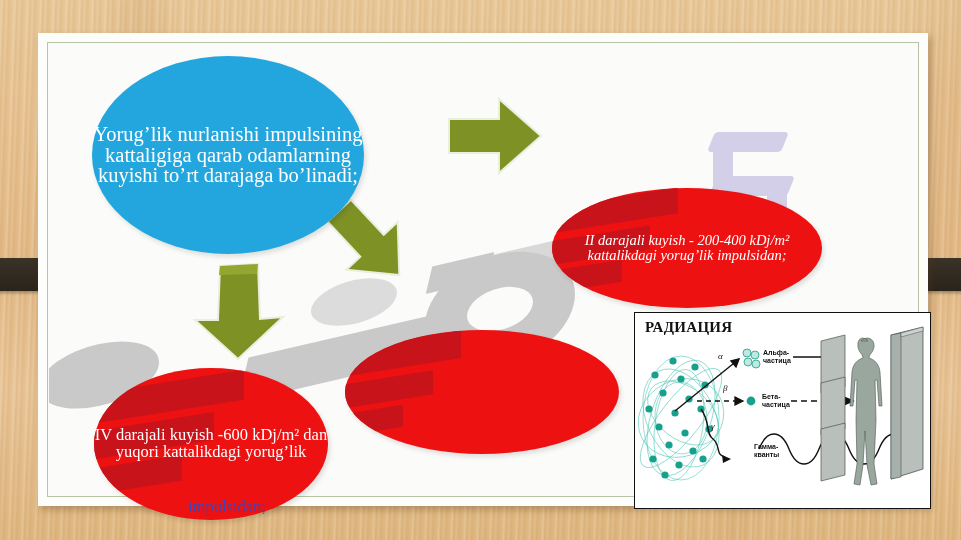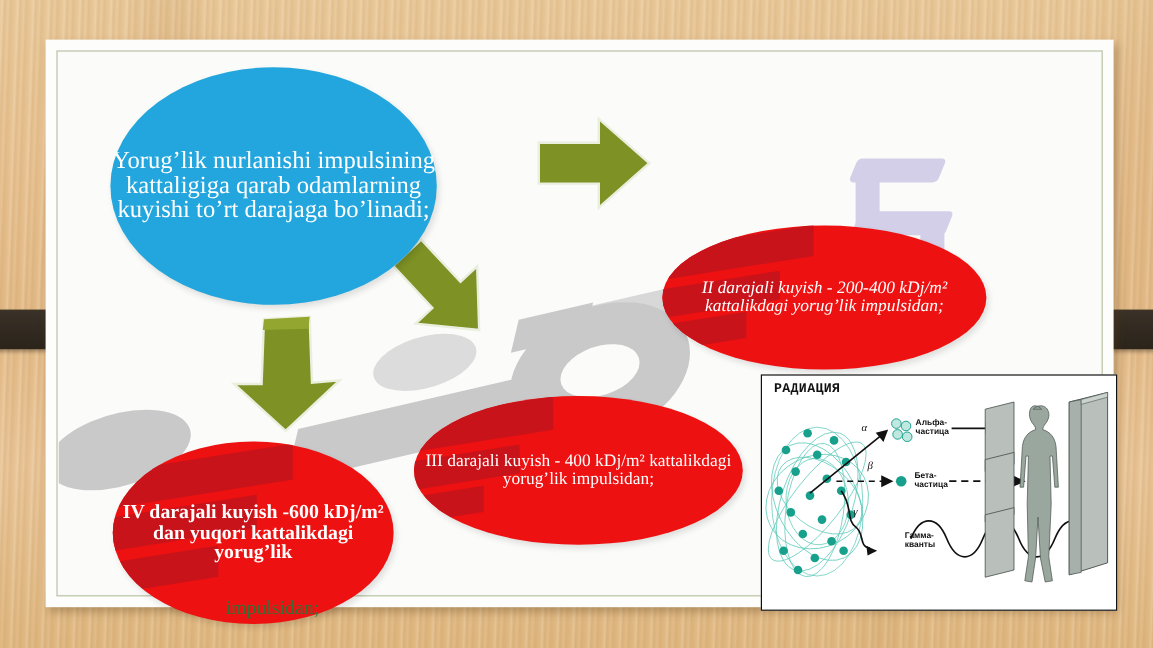--- a/index.html
+++ b/index.html
@@ -148,23 +148,23 @@
   .radpic {
     position: absolute;
     background: #ffffff;
     border: 1.5px solid #111;
     overflow: hidden;
     z-index: 8;
   }
   .radpic .rad-title {
     position: absolute;
     left: 10px; top: 6px;
-    font-family: Liberation Mono, monospace;
+    font-family: Liberation Serif, serif;
     font-weight: bold;
-    font-size: 11px;
+    font-size: 15px;
     letter-spacing: 0.3px;
     color: #111;
   }
   .radpic .rad-lab {
     position: absolute;
     font-family: "Liberation Sans", sans-serif;
     font-size: 7px;
     font-weight: bold;
     color: #111;
     line-height: 1.15;
@@ -258,24 +258,23 @@
         </span>
         <span class="txt">II darajali kuyish - 200-400 kDj/m² kattalikdagi yorug’lik impulsidan;</span>
       </div>
 
       <div class="bubble bubble-red" style="left:296px; top:286px; width:274px; height:124px; font-size:14.5px;">
         <span class="red-bands">
           <i style="left:-34px; top:12px; width:150px; height:28px;"></i>
           <i style="left:-34px; top:50px; width:122px; height:24px;"></i>
           <i style="left:-34px; top:82px; width:92px; height:22px;"></i>
         </span>
-        <span class="txt">III darajali kuyish - 400 kDj/m² kattalikdagi yorug’lik impulsidan;</span>
-      </div>
-
-      <div class="bubble bubble-red" style="left:45px; top:324px; width:234px; height:152px; font-size:16.5px;font-weight:bold;">
+      </div>
+
+      <div class="bubble bubble-red" style="left:45px; top:324px; width:234px; height:152px; font-size:16.5px;">
         <span class="red-bands">
           <i style="left:-30px; top:16px; width:180px; height:30px;"></i>
           <i style="left:-30px; top:56px; width:150px; height:28px;"></i>
           <i style="left:-30px; top:96px; width:118px; height:26px;"></i>
         </span>
         <span class="txt">IV darajali kuyish -600 kDj/m² dan yuqori kattalikdagi yorug’lik</span>
       </div>
 
       <div class="radpic" style="left:585px; top:268px; width:295px; height:195px;">
         <span class="rad-title">РАДИАЦИЯ</span>
@@ -372,15 +371,15 @@
         <span class="rad-lab" style="left:119px; top:130px;">Гамма-кванты</span>
 
         <span class="rad-greek" style="left:83px; top:38px;">α</span>
         <span class="rad-greek" style="left:88px; top:70px;">β</span>
         <span class="rad-greek" style="left:76px; top:108px;">γ</span>
       </div>
 
     </div>
   </div>
 
-  <div class="spill" style="left:110px; top:497px; width:234px; font-size:16.5px; color:#15803d; opacity:0.85;">impulsidan;</div>
+  <div class="spill" style="left:110px; top:497px; width:234px; font-size:16.5px; color:#1d4ed8; opacity:0.85;">impulsidan;</div>
 
 </div>
 
 </body></html>

